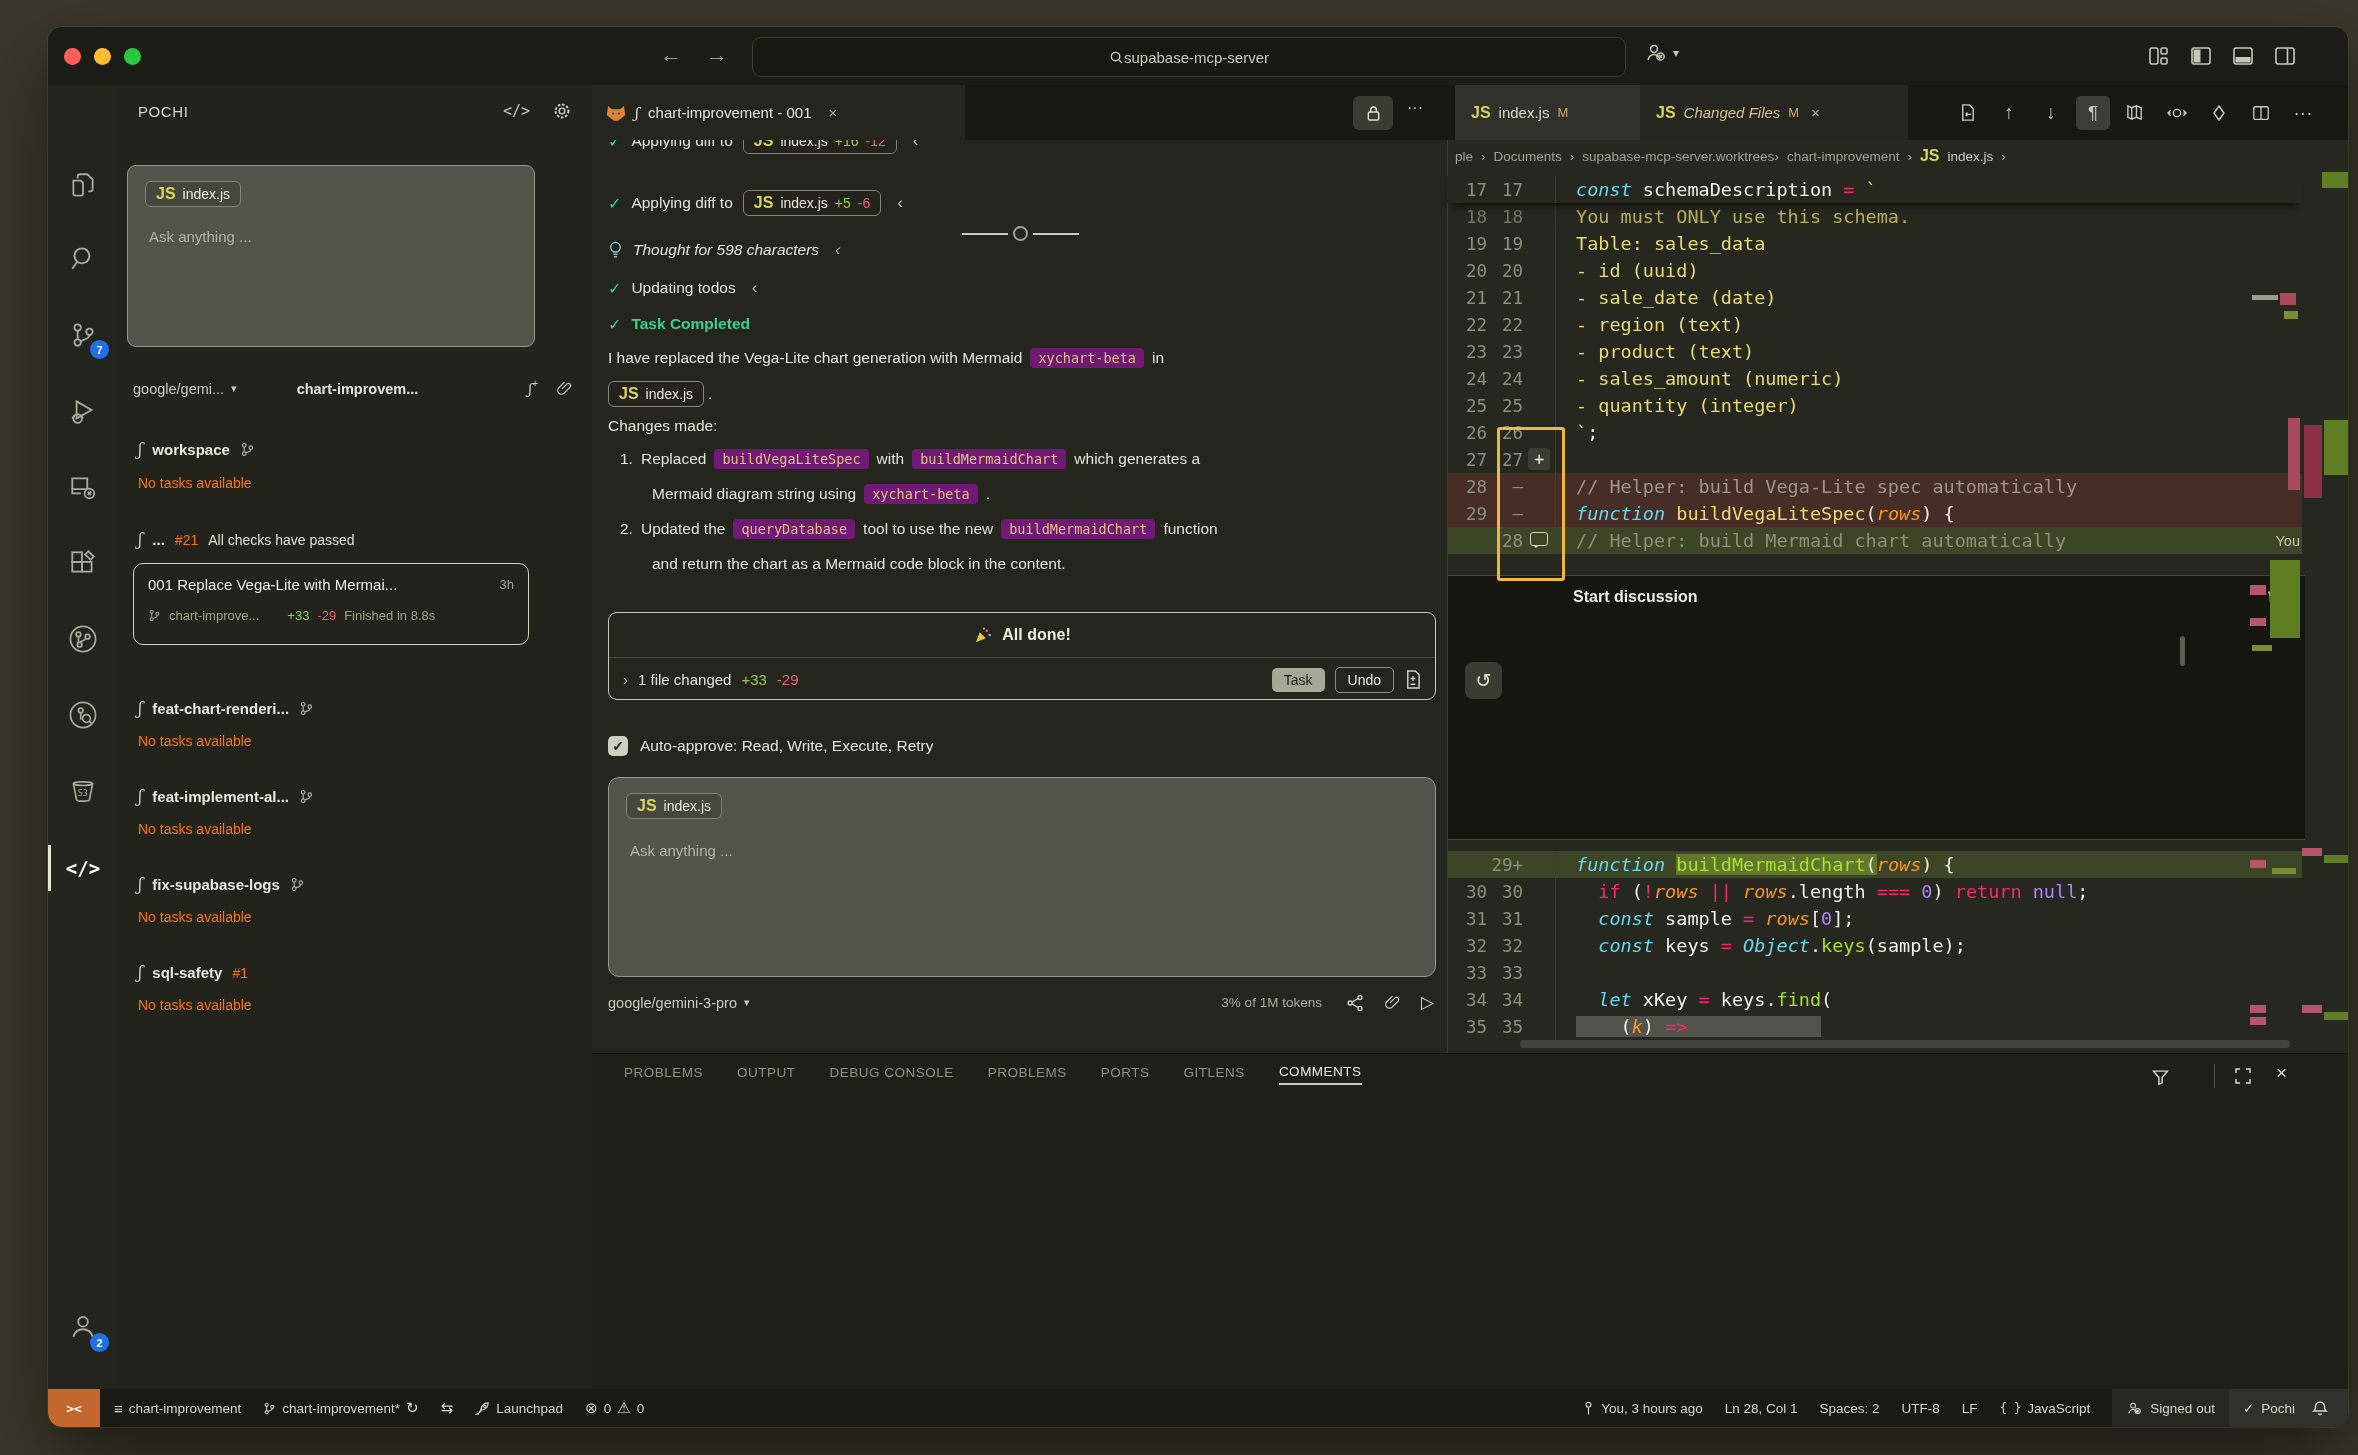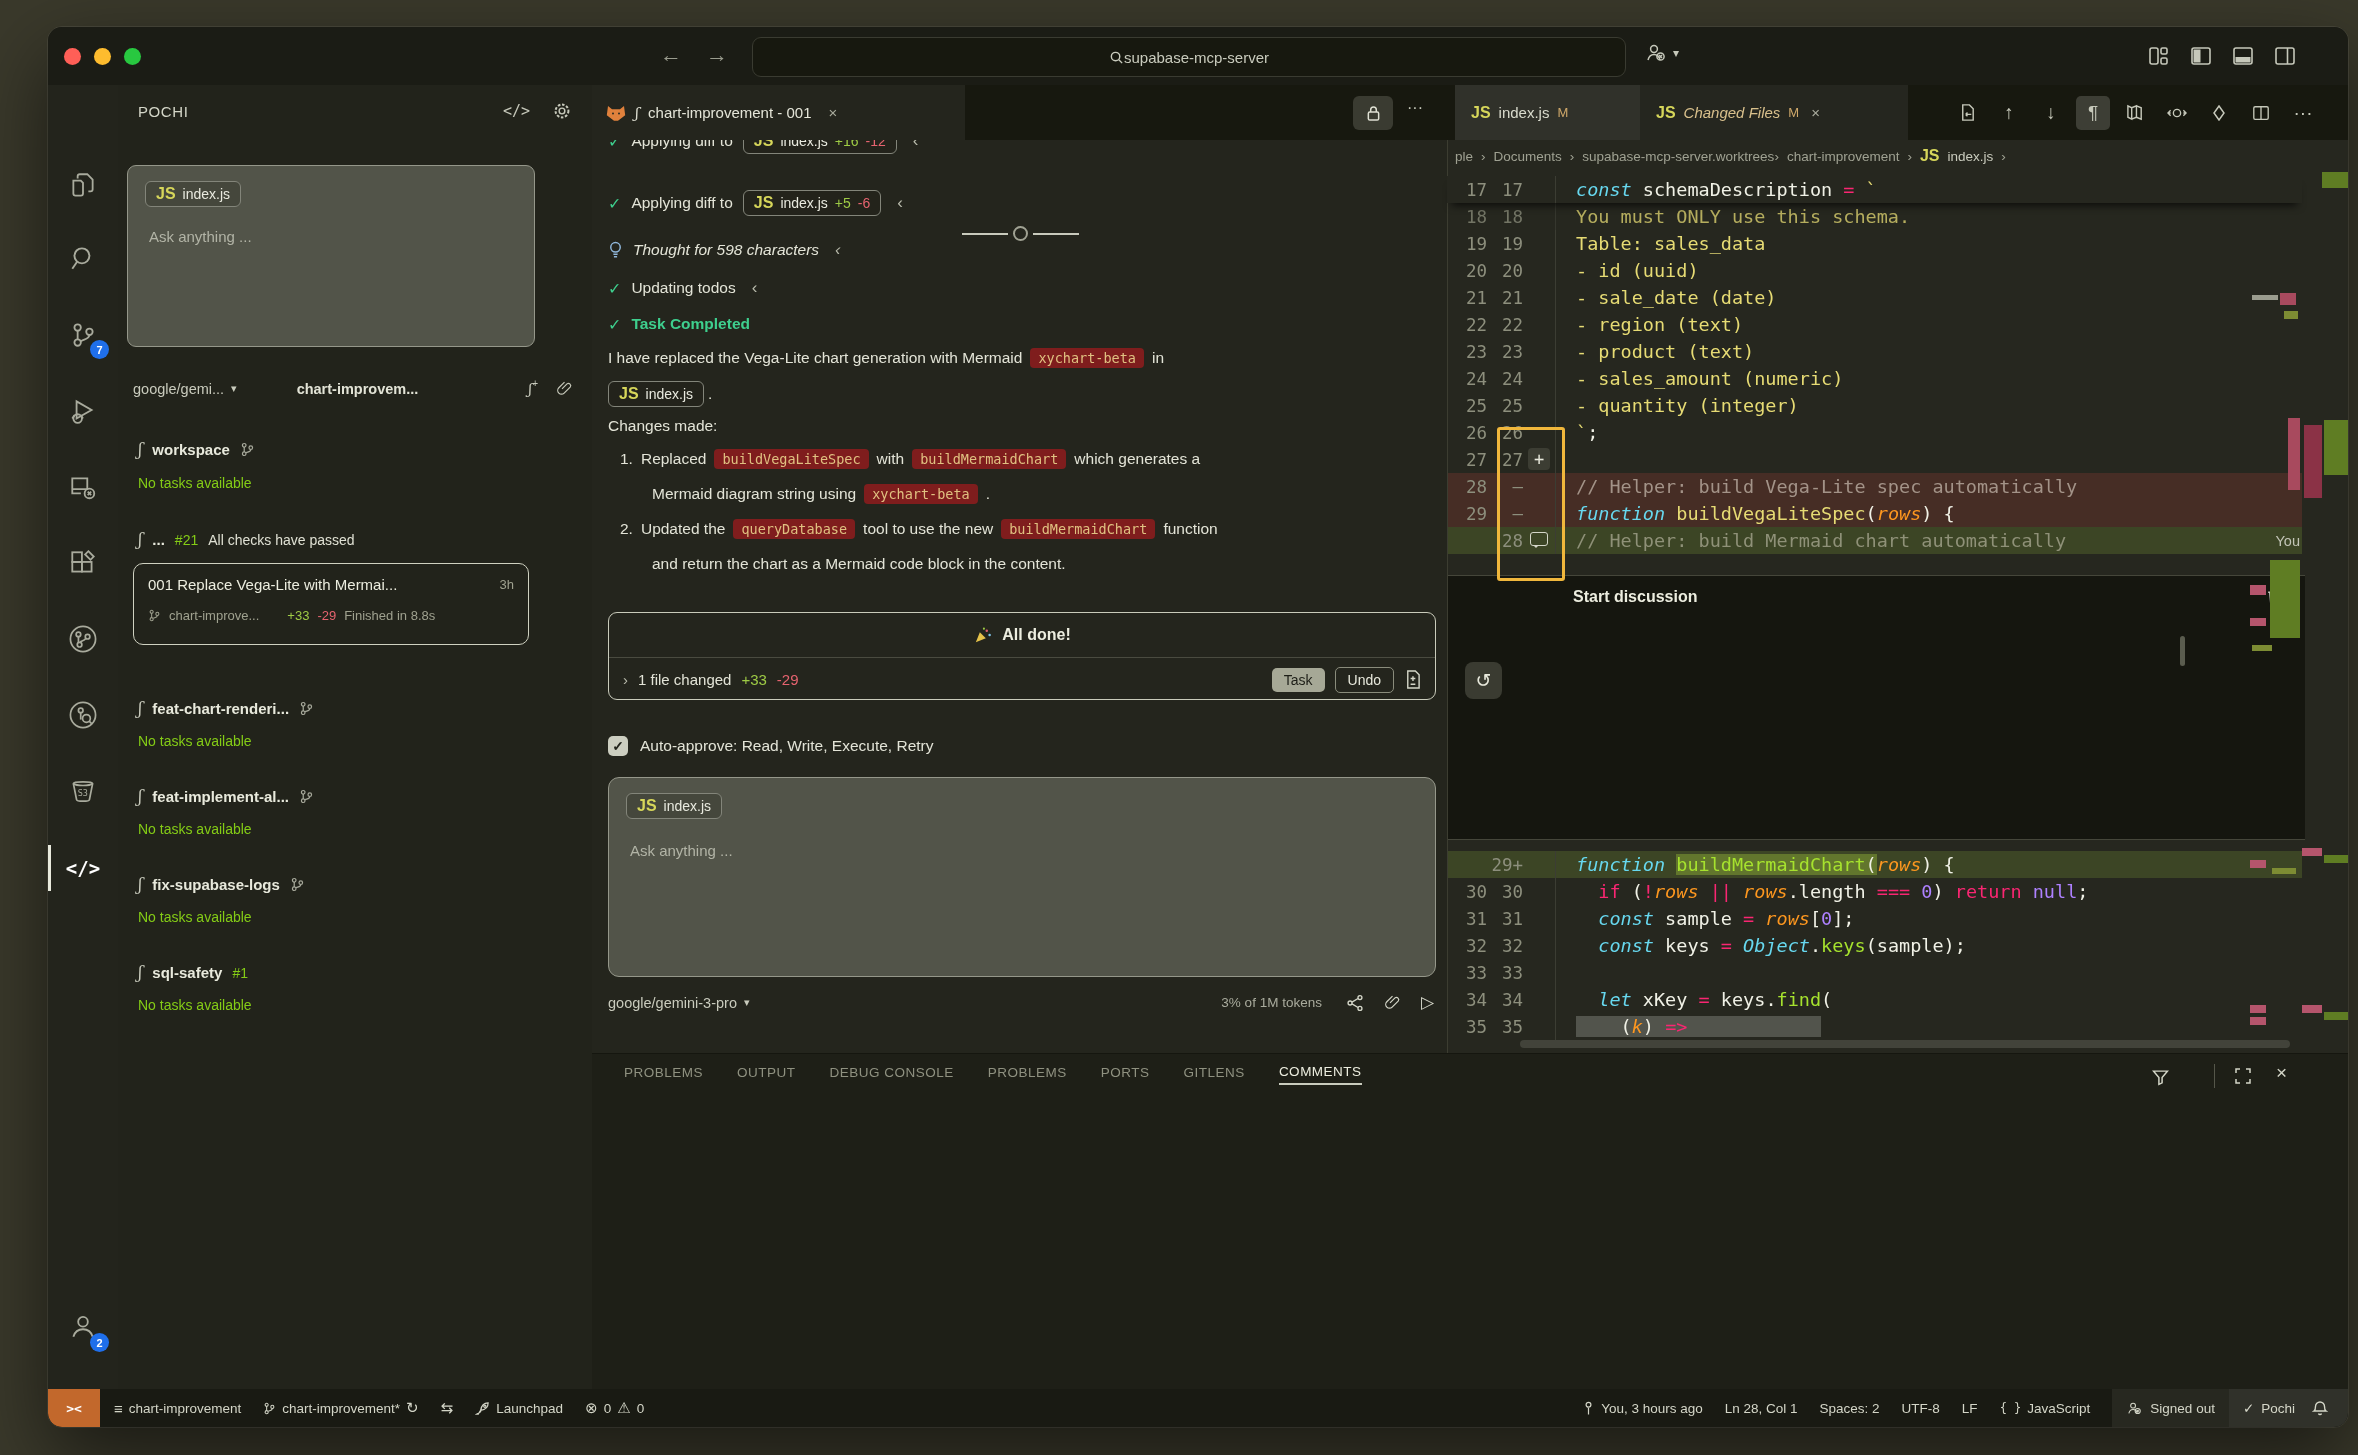--- a/index.html
+++ b/index.html
@@ -25,37 +25,37 @@
   .actbar{position:absolute;left:0;width:3px;height:46px;background:#e8e9dc}
   
   #sidebar{position:absolute;left:70px;top:58px;width:474px;height:1304px;background:#22231b}
   .sbtitle{color:#d4d6c8;font-size:15px;letter-spacing:.6px}
   .inputcard{background:#525449;border:1px solid #95978a;border-radius:9px;position:absolute}
   .filechip{display:inline-flex;align-items:center;gap:7px;border:1px solid #83857a;background:rgba(30,31,24,.25);
     border-radius:6px;padding:3px 10px;color:#e9ead f;color:#e9eadf;font-size:14px}
   .jsbadge{color:#d6d65a;font-weight:bold;font-size:16px;font-family:Liberation Sans, sans-serif}
   .placeholder{color:#b2b4a6;font-size:15px}
   .wtname{color:#e8e9dc;font-weight:bold;font-size:15px}
-  .wtnote{color:#84cc16;font-size:14px}
+  .wtnote{color:#f97316;font-size:14px}
   .squig{color:#c9cbbd;font-style:italic;font-family:"DejaVu Serif",serif}
   .taskcard{position:absolute;border:1.5px solid #cfd1c1;border-radius:10px}
   .dim{opacity:.8}
   .green{color:#9ecb45}.red{color:#e5636f}
   
   #tabstrip{position:absolute;left:544px;top:58px;width:1756px;height:55px;background:#17180f}
   .chattab{position:absolute;left:0;top:0;width:373px;height:55px;background:#24251d;display:flex;align-items:center;
     gap:9px;padding:0 14px;box-sizing:border-box;color:#e4e5d8;font-size:15px}
   .edtab{position:absolute;top:0;height:55px;display:flex;align-items:center;gap:8px;padding:0 16px;box-sizing:border-box;font-size:15px}
   .mbadge{color:#cfa86a;font-size:13px}
   .toolico{position:absolute;top:0;height:55px;width:40px;display:flex;align-items:center;justify-content:center;color:#c6c8ba;font-size:19px}
   #chatbody{position:absolute;left:544px;top:113px;width:855px;height:913px;background:#24251d;overflow:hidden}
   .msgrow{position:absolute;left:16px;height:36px;display:flex;align-items:center;gap:10px;color:#e3e4d7;font-size:15.5px}
   .ck{color:#3ecf8e;font-size:16px}
   .chev{color:#b9bbac;font-size:17px;margin-left:6px}
-  .codechip{font-family:"DejaVu Sans Mono",monospace;font-size:13.5px;color:#e0c181;background:#7f1d1d;
+  .codechip{font-family:"DejaVu Sans Mono",monospace;font-size:13.5px;color:#e0c181;background:#701a75;
     border-radius:4px;padding:2px 8px}
   .donebox{position:absolute;left:16px;width:828px;border:1.5px solid #c9cbbb;border-radius:9px;box-sizing:border-box}
   .btn{border-radius:5px;font-size:14px;padding:4px 12px}
   .btn.keep{background:#a6a896;color:#1d1e17}
   .btn.undo{border:1px solid #8a8c7c;color:#e8e9dc}
   .checkbox{width:20px;height:20px;border-radius:5px;background:#ccceC0;background:#cccec0;color:#22231b;
     display:flex;align-items:center;justify-content:center;font-size:14px;font-weight:bold}
   
   #editorbg{position:absolute;left:1399px;top:113px;width:901px;height:913px;background:#26271f}
   #breadcrumb{position:absolute;left:1407px;top:113px;height:32px;display:flex;align-items:center;gap:8px;

